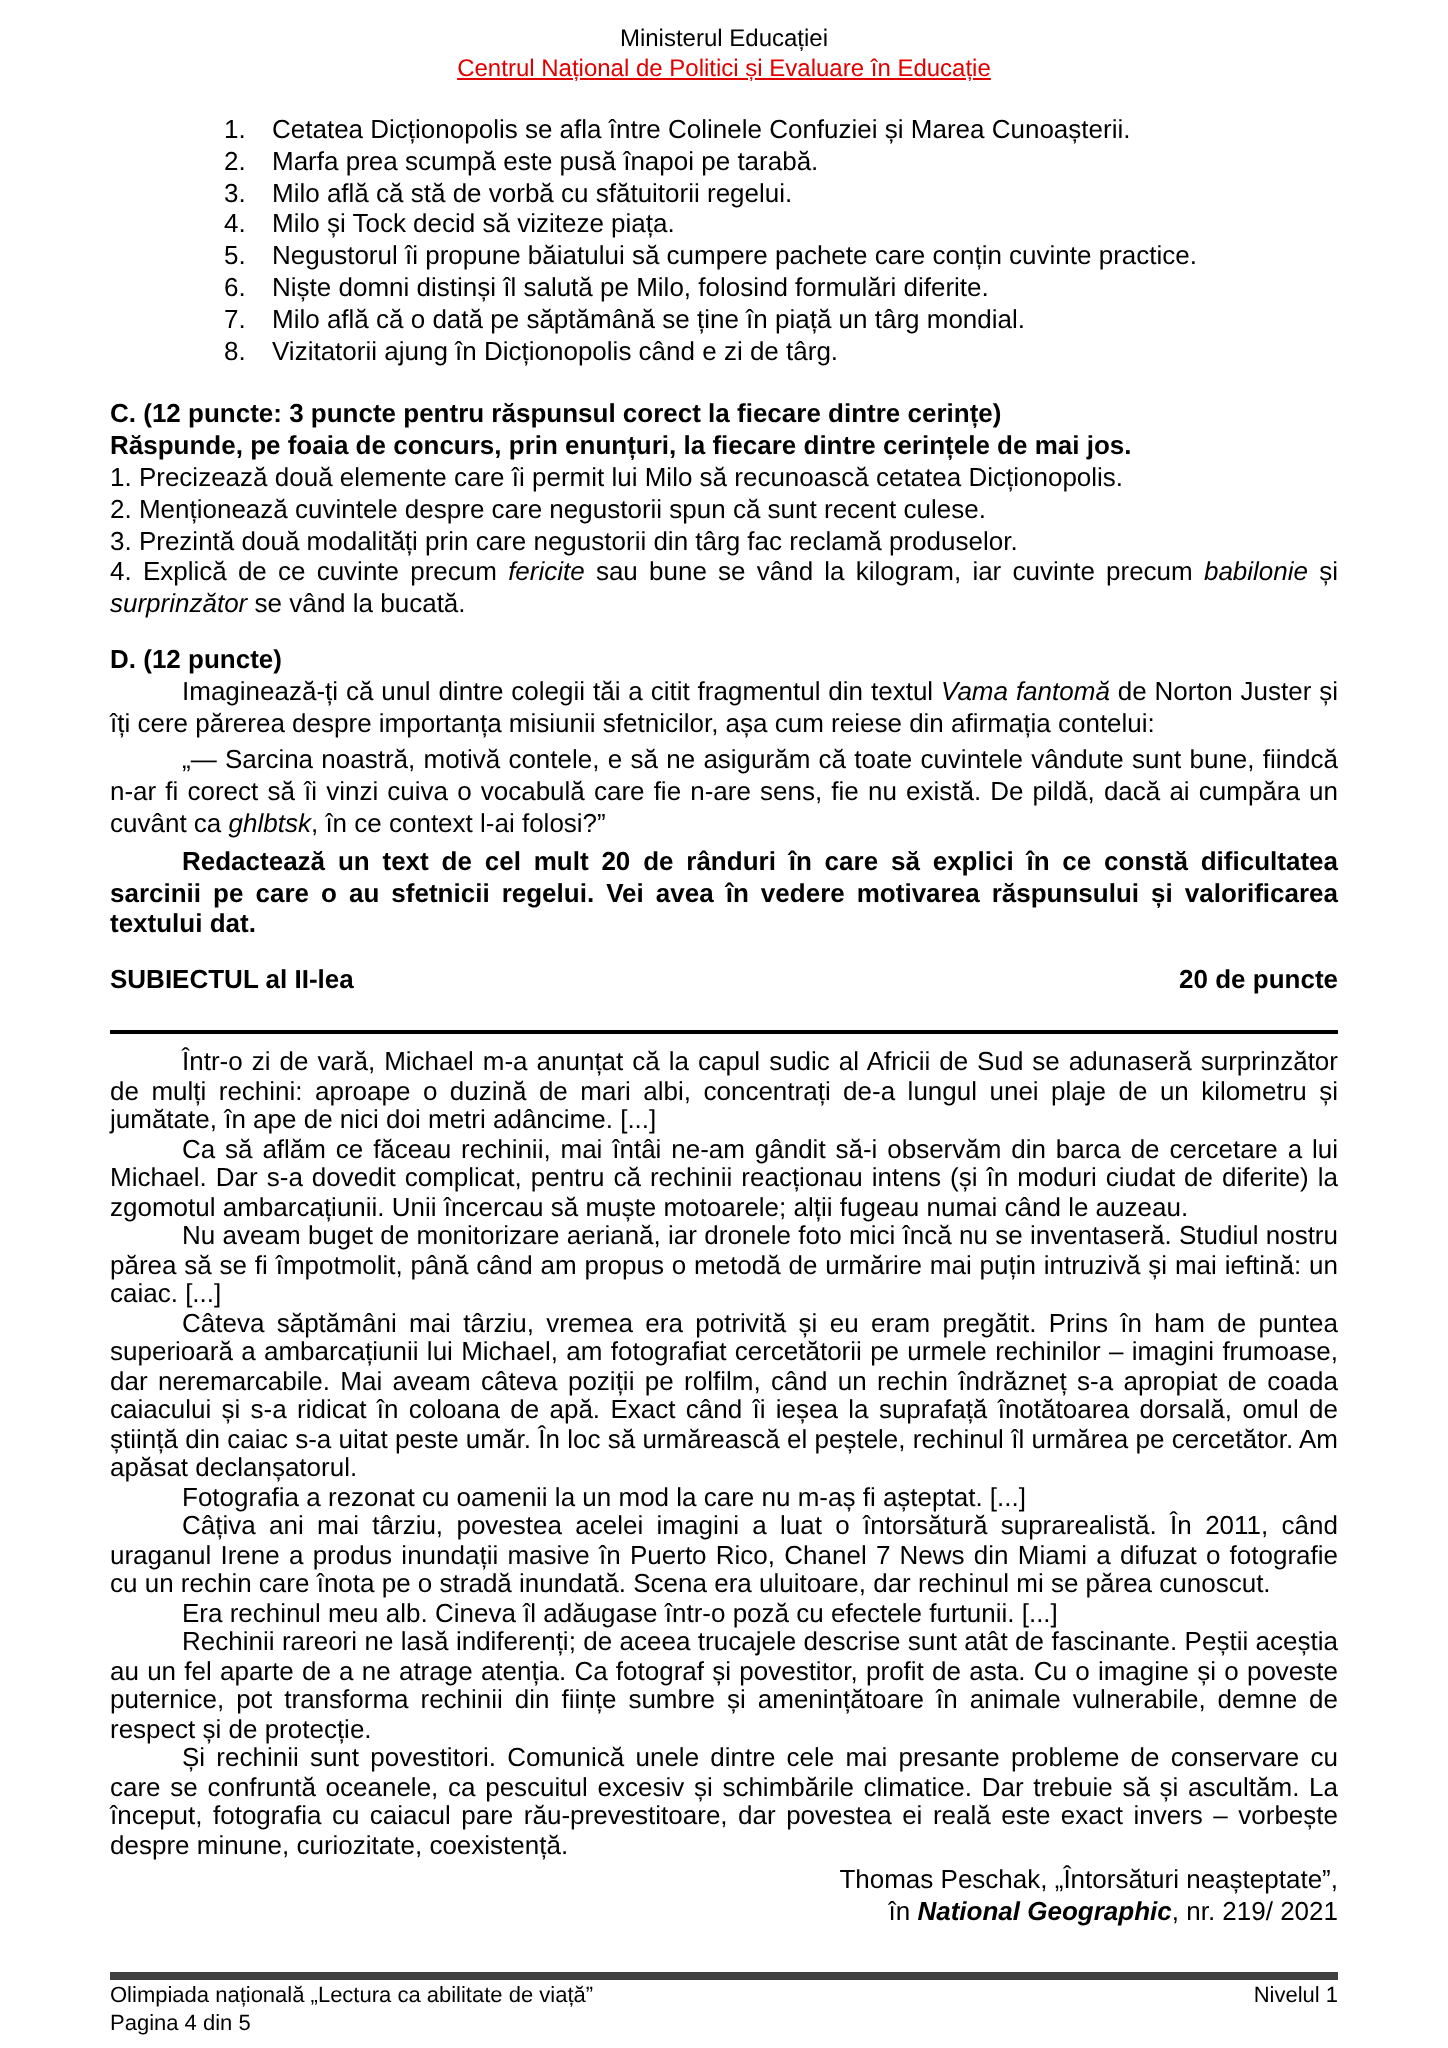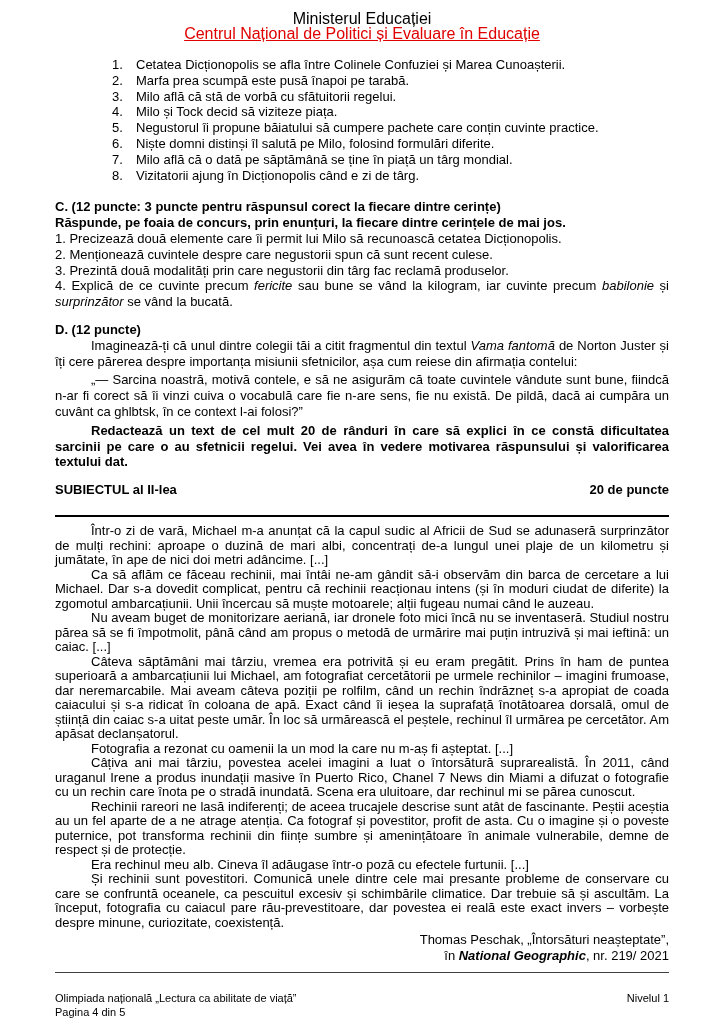--- a/index.html
+++ b/index.html
@@ -9,21 +9,21 @@
     width: 724px;
     height: 1024px;
     margin: 0 auto;
     background: #ffffff;
     color: #000000;
     font-family: "Liberation Sans", "DejaVu Sans", sans-serif;
     font-size: 13px;
     padding: 12px 55px 0 55px;
     overflow: hidden;
   }
-  .doc-header { text-align: center; font-size: 16px; line-height: 14.5px; }
+  .doc-header { text-align: center; font-size: 12px; line-height: 14.5px; }
   .doc-header .line2 { color: #e00000; text-decoration: underline; }
   .list-block { margin: 16px 0 0 57px; line-height: 15.8px; }
   .li { display: flex; }
   .li .num { width: 24px; flex: none; }
   .sec-c { margin-top: 16px; line-height: 15.8px; }
   .sec-c p, .sec-d p { margin: 0; text-align: justify; }
   .sec-d { margin-top: 12px; line-height: 15.8px; }
   .bold { font-weight: bold; }
   .ind { text-indent: 36px; }
   .qgap { margin-top: 3px !important; }
@@ -34,21 +34,21 @@
     margin-top: 12px; padding-bottom: 18px;
   }
   .story { margin-top: 7px; line-height: 14.5px; }
   .story p { margin: 0; text-align: justify; text-indent: 36px; }
   .attribution { text-align: right; line-height: 15.5px; margin-top: 2px; }
   .doc-footer {
     position: absolute; left: 55px; right: 55px; bottom: 6px;
     font-size: 11px; background: #ffffff;
   }
   .footer-line {
-    border-top: 1px solid #404040; padding-top: 19px;
+    border-top: 4px solid #404040; padding-top: 2px;
     display: flex; justify-content: space-between;
   }
   .footer-center { text-align: left; margin-top: 2px; }
 </style>
 </head>
 <body>
 
 <div class="page">
 
   <div class="doc-header">
@@ -96,38 +96,38 @@
     <p class="bold">Răspunde, pe foaia de concurs, prin enunțuri, la fiecare dintre cerințele de mai jos.</p>
     <p>1. Precizează două elemente care îi permit lui Milo să recunoască cetatea Dicționopolis.</p>
     <p>2. Menționează cuvintele despre care negustorii spun că sunt recent culese.</p>
     <p>3. Prezintă două modalități prin care negustorii din târg fac reclamă produselor.</p>
     <p><span>4. Explică de ce cuvinte precum </span><span style="font-style: italic;">fericite</span><span> sau </span><span style="">bune</span><span> se vând la kilogram, iar cuvinte precum </span><span style="font-style: italic;">babilonie</span><span> și </span><span style="font-style: italic;">surprinzător</span><span> se vând la bucată.</span></p>
   </div>
 
   <div class="sec-d">
     <p class="bold">D. (12 puncte)</p>
     <p class="ind"><span>Imaginează-ți că unul dintre colegii tăi a citit fragmentul din textul </span><span style="font-style: italic;">Vama fantomă</span><span> de Norton Juster și îți cere părerea despre importanța misiunii sfetnicilor, așa cum reiese din afirmația contelui:</span></p>
-    <p class="ind qgap"><span>„— Sarcina noastră, motivă contele, e să ne asigurăm că toate cuvintele vândute sunt bune, fiindcă n-ar fi corect să îi vinzi cuiva o vocabulă care fie n-are sens, fie nu există. De pildă, dacă ai cumpăra un cuvânt ca </span><span style="">ghlbtsk</span><span>, în ce context l-ai folosi?”</span></p>
+    <p class="ind qgap"><span>„— Sarcina noastră, motivă contele, e să ne asigurăm că toate cuvintele vândute sunt bune, fiindcă n-ar fi corect să îi vinzi cuiva o vocabulă care fie n-are sens, fie nu există. De pildă, dacă ai cumpăra un cuvânt ca </span><span style="font-style: italic;">ghlbtsk</span><span>, în ce context l-ai folosi?”</span></p>
     <p class="ind bold qgap">Redactează un text de cel mult 20 de rânduri în care să explici în ce constă dificultatea sarcinii pe care o au sfetnicii regelui. Vei avea în vedere motivarea răspunsului și valorificarea textului dat.</p>
   </div>
 
   <div class="subject-row">
     <span>SUBIECTUL al II-lea</span>
     <span>20 de puncte</span>
   </div>
 
   <div class="story">
     <p>Într-o zi de vară, Michael m-a anunțat că la capul sudic al Africii de Sud se adunaseră surprinzător de mulți rechini: aproape o duzină de mari albi, concentrați de-a lungul unei plaje de un kilometru și jumătate, în ape de nici doi metri adâncime. [...]</p>
     <p>Ca să aflăm ce făceau rechinii, mai întâi ne-am gândit să-i observăm din barca de cercetare a lui Michael. Dar s-a dovedit complicat, pentru că rechinii reacționau intens (și în moduri ciudat de diferite) la zgomotul ambarcațiunii. Unii încercau să muște motoarele; alții fugeau numai când le auzeau.</p>
     <p>Nu aveam buget de monitorizare aeriană, iar dronele foto mici încă nu se inventaseră. Studiul nostru părea să se fi împotmolit, până când am propus o metodă de urmărire mai puțin intruzivă și mai ieftină: un caiac. [...]</p>
     <p>Câteva săptămâni mai târziu, vremea era potrivită și eu eram pregătit. Prins în ham de puntea superioară a ambarcațiunii lui Michael, am fotografiat cercetătorii pe urmele rechinilor – imagini frumoase, dar neremarcabile. Mai aveam câteva poziții pe rolfilm, când un rechin îndrăzneț s-a apropiat de coada caiacului și s-a ridicat în coloana de apă. Exact când îi ieșea la suprafață înotătoarea dorsală, omul de știință din caiac s-a uitat peste umăr. În loc să urmărească el peștele, rechinul îl urmărea pe cercetător. Am apăsat declanșatorul.</p>
     <p>Fotografia a rezonat cu oamenii la un mod la care nu m-aș fi așteptat. [...]</p>
     <p>Câțiva ani mai târziu, povestea acelei imagini a luat o întorsătură suprarealistă. În 2011, când uraganul Irene a produs inundații masive în Puerto Rico, Chanel 7 News din Miami a difuzat o fotografie cu un rechin care înota pe o stradă inundată. Scena era uluitoare, dar rechinul mi se părea cunoscut.</p>
+    <p>Era rechinul meu alb. Cineva îl adăugase într-o poză cu efectele furtunii. [...]</p>
     <p>Rechinii rareori ne lasă indiferenți; de aceea trucajele descrise sunt atât de fascinante. Peștii aceștia au un fel aparte de a ne atrage atenția. Ca fotograf și povestitor, profit de asta. Cu o imagine și o poveste puternice, pot transforma rechinii din ființe sumbre și amenințătoare în animale vulnerabile, demne de respect și de protecție.</p>
-    <p>Era rechinul meu alb. Cineva îl adăugase într-o poză cu efectele furtunii. [...]</p>
     <p>Și rechinii sunt povestitori. Comunică unele dintre cele mai presante probleme de conservare cu care se confruntă oceanele, ca pescuitul excesiv și schimbările climatice. Dar trebuie să și ascultăm. La început, fotografia cu caiacul pare rău-prevestitoare, dar povestea ei reală este exact invers – vorbește despre minune, curiozitate, coexistență.</p>
     <div class="attribution">
       <div>Thomas Peschak, „Întorsături neașteptate”,</div>
       <div><span>în </span><span style="font-style: italic; font-weight: bold;">National Geographic</span><span>, nr. 219/ 2021</span></div>
     </div>
   </div>
 
   <div class="doc-footer">
     <div class="footer-line">
       <span>Olimpiada națională „Lectura ca abilitate de viață”</span>

